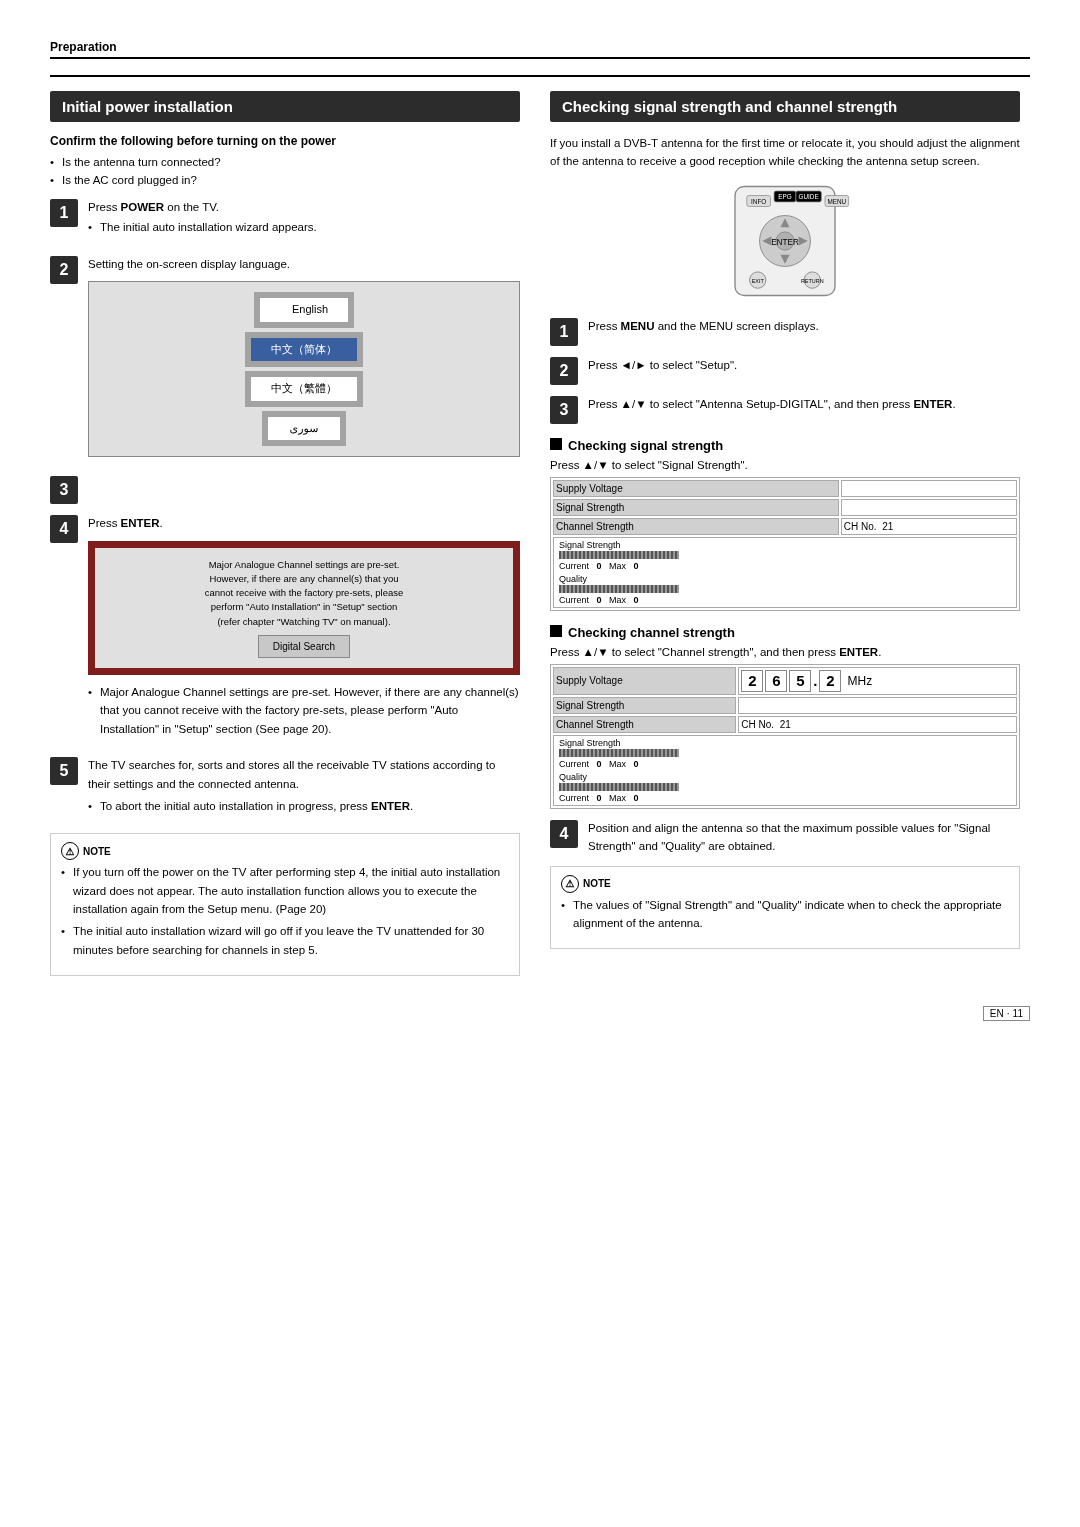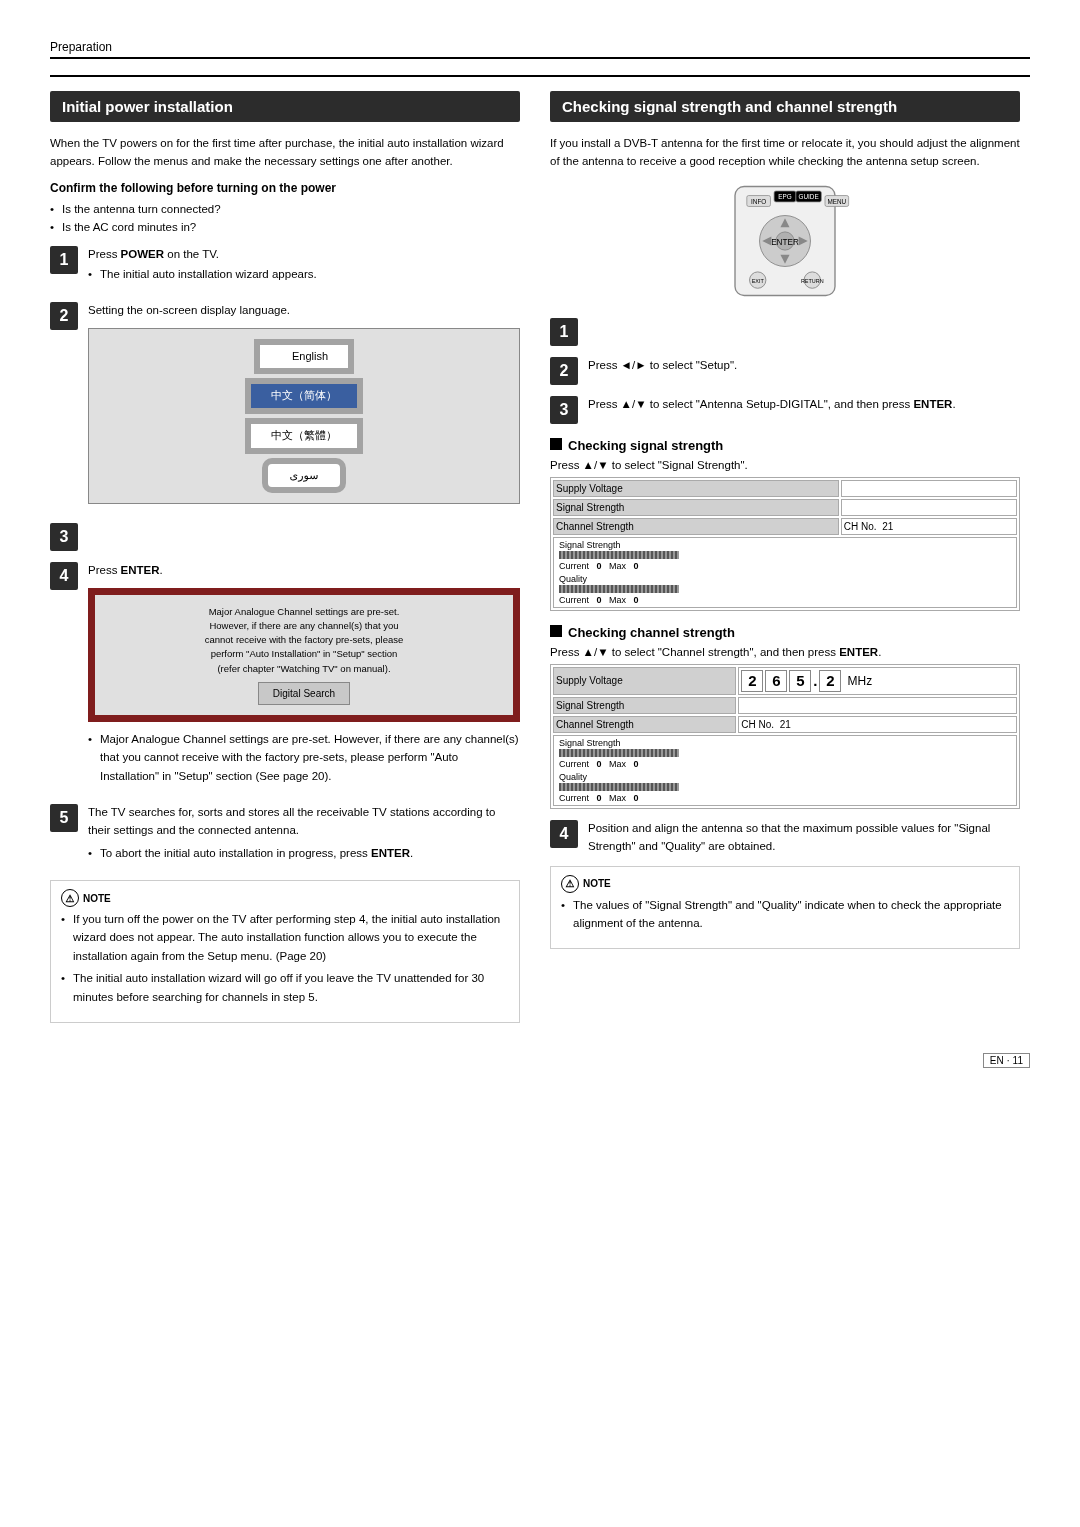--- a/index.html
+++ b/index.html
@@ -13,21 +13,21 @@
       padding: 40px 50px;
     }
     .page-container {
       display: flex;
       flex-direction: column;
       width: 100%;
     }
     
     .preparation-header {
       font-size: 12px;
-      font-weight: normal;
+      font-weight: bold;
       border-bottom: 2px solid #000;
       padding-bottom: 3px;
       margin-bottom: 16px;
       width: 100%;
     }
     
     .two-col {
       display: flex;
       gap: 30px;
       width: 100%;
@@ -282,31 +282,28 @@
   <hr class="section-divider">
 
   <div class="two-col">
 
     <div class="left-col">
 
       <div class="section-title">
         <span>Initial power installation</span>
       </div>
 
-      <div class="section-body">
-        <span>When the TV powers on for the first time after purchase, the initial auto installation wizard appears. Follow the menus and make the necessary settings one after another.</span>
-      </div>
 
       <div class="sub-heading">
         <span>Confirm the following  before turning on the power</span>
       </div>
 
       <ul class="bullet-list">
         <li>Is the antenna turn connected?</li>
-        <li>Is the AC cord minutes in?</li>
+        <li>Is the AC cord plugged in?</li>
       </ul>
 
       <div class="step-block">
         <div class="step-number">1</div>
         <div class="step-content">
           Press <b>POWER</b> on the TV.
           <ul class="bullet-list" style="margin-top:2px;">
             <li>The initial auto installation wizard appears.</li>
           </ul>
         </div>
@@ -314,21 +311,21 @@
 
       <div class="step-block">
         <div class="step-number">2</div>
         <div class="step-content">
           Setting the on-screen display language.
           
           <div class="lang-box">
             <div class="lang-option first">English</div>
             <div class="lang-option selected">中文（简体）</div>
             <div class="lang-option">中文（繁體）</div>
-            <div class="lang-option" style="min-width:60px; padding:3px 22px;border-radius:10px;">سوری</div>
+            <div class="lang-option" style="min-width:60px; padding:3px 22px;">سوری</div>
           </div>
         </div>
       </div>
 
       <div class="step-block">
         <div class="step-number">3</div>
       </div>
 
       <div class="step-block">
         <div class="step-number">4</div>
@@ -410,20 +407,23 @@
 
           <circle cx="80" cy="108" r="9" fill="#ddd" stroke="#888" stroke-width="1"></circle>
           <text x="80" y="111" font-size="6" text-anchor="middle" fill="#000">EXIT</text>
           <circle cx="140" cy="108" r="9" fill="#ddd" stroke="#888" stroke-width="1"></circle>
           <text x="140" y="111" font-size="6" text-anchor="middle" fill="#000">RETURN</text>
         </svg>
       </div>
 
       <div class="step-block">
         <div class="step-number">1</div>
+        <div class="step-content">
+          Press <b>MENU</b> and the MENU screen displays.
+        </div>
       </div>
 
       <div class="step-block">
         <div class="step-number">2</div>
         <div class="step-content">
           Press ◄/► to select "Setup".
         </div>
       </div>
 
       <div class="step-block">

